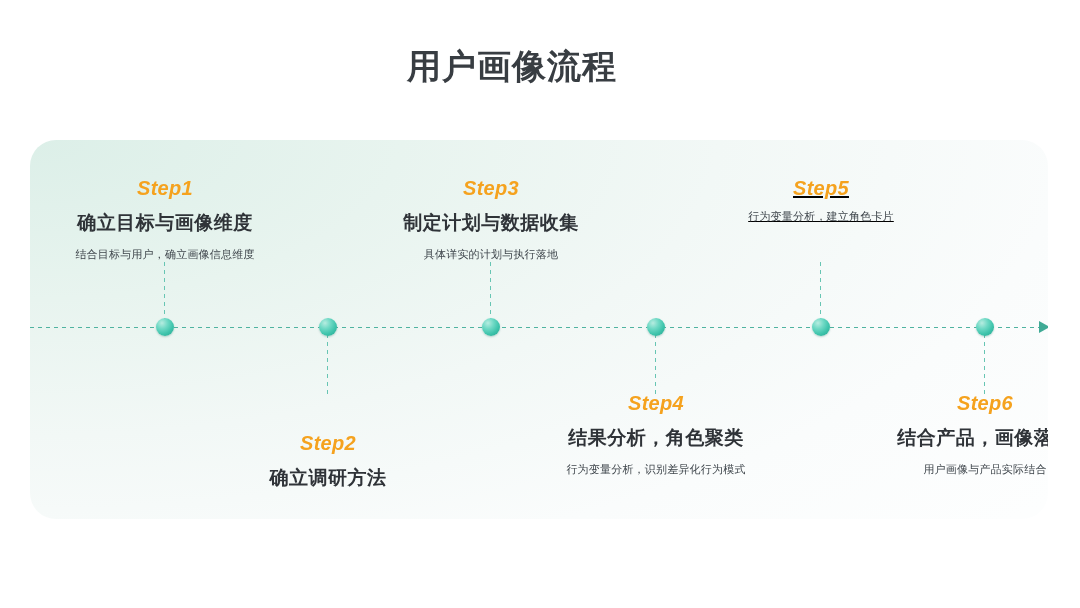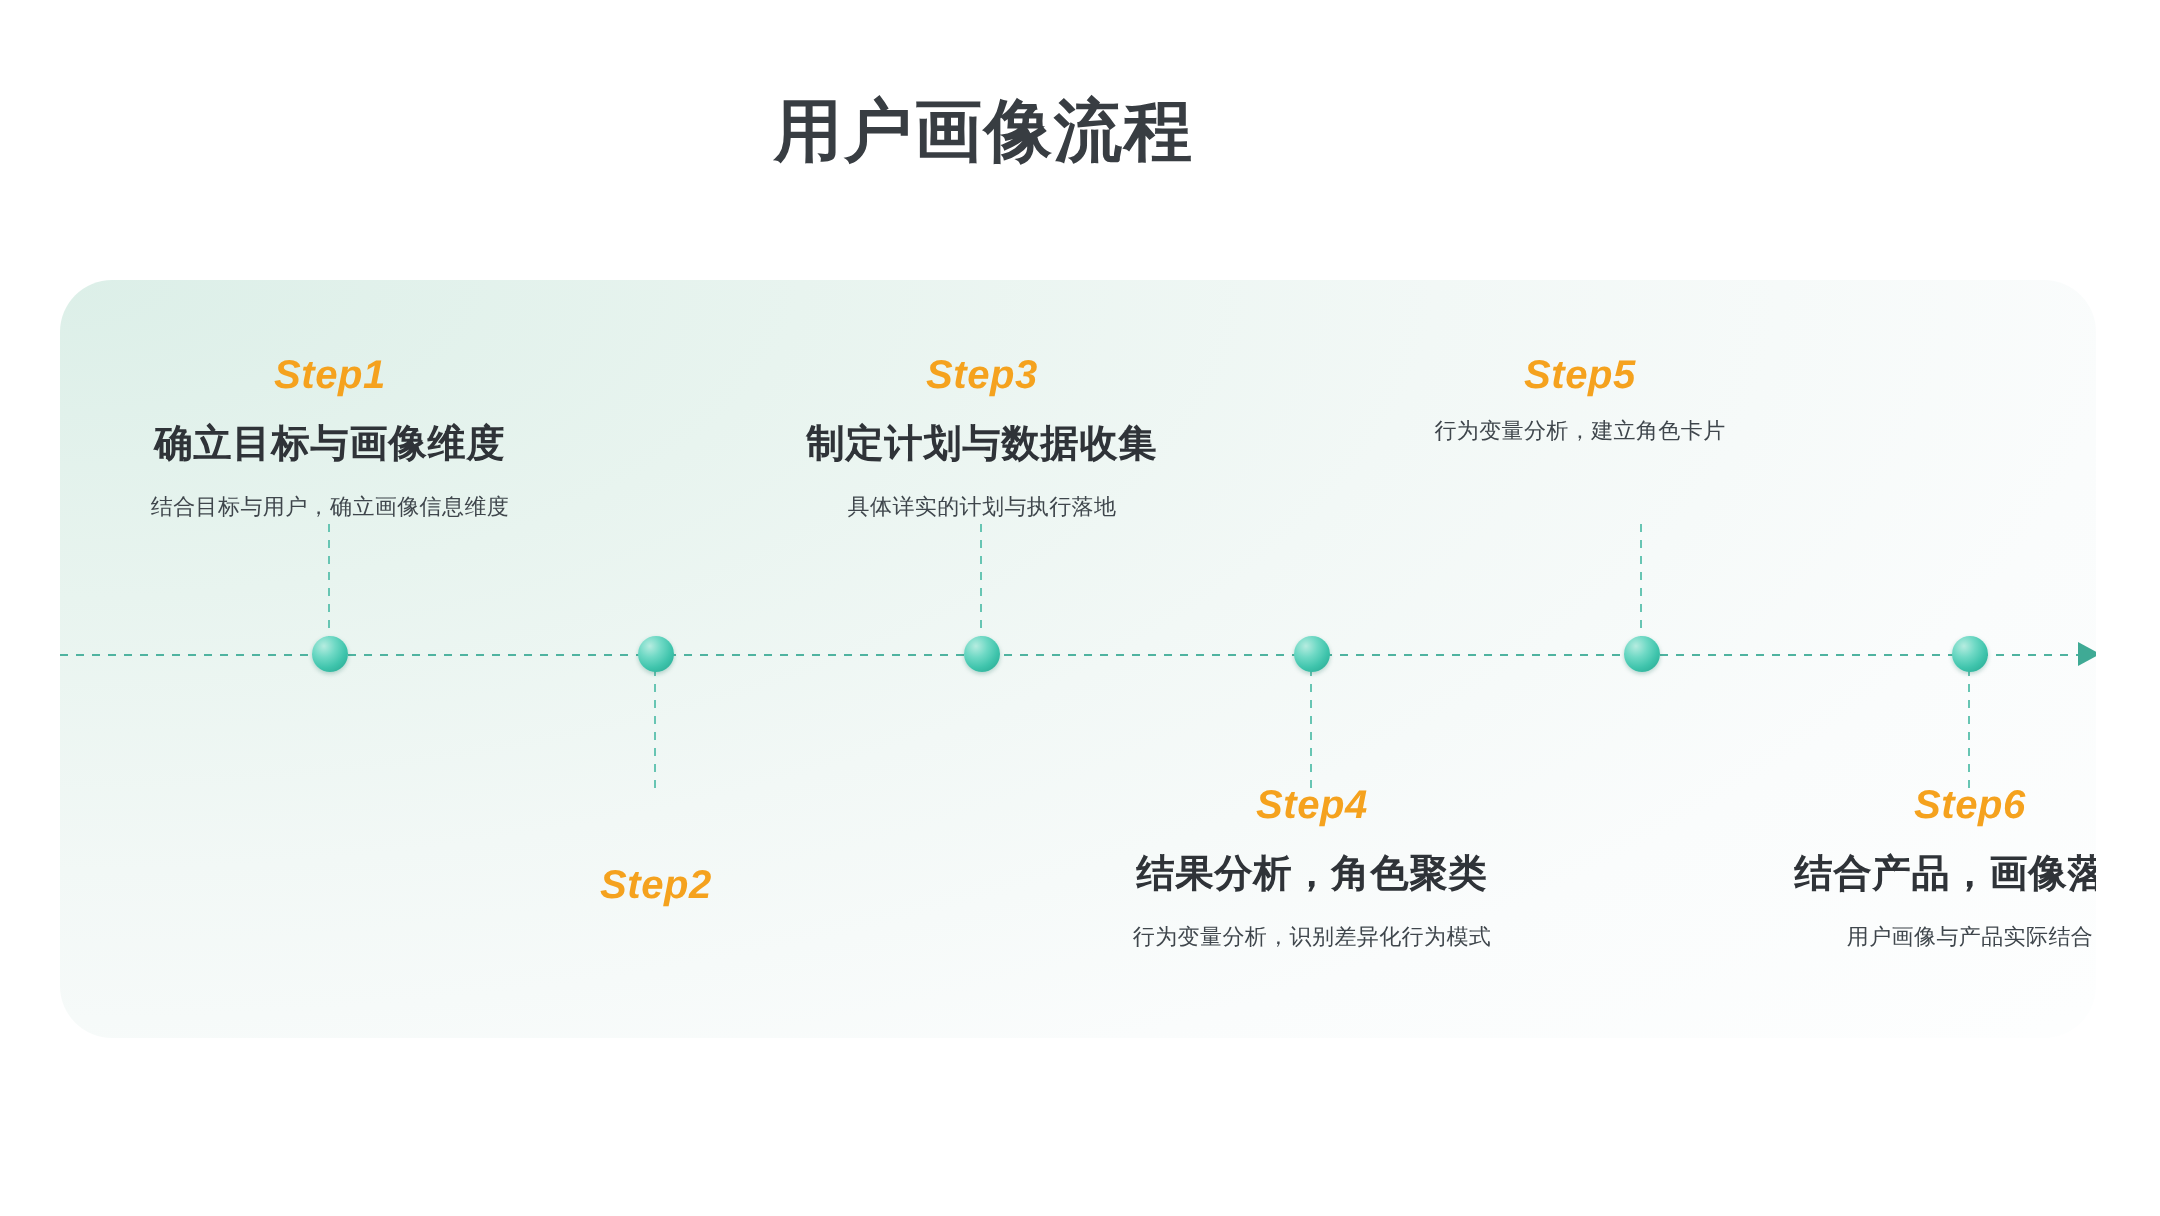--- a/index.html
+++ b/index.html
@@ -20,20 +20,21 @@
     position: absolute;
     left: 0;
     top: 44px;
     width: 984px;
     text-align: center;
     font-size: 34px;
     font-weight: bold;
     color: #383d42;
     letter-spacing: 1px;
     line-height: 44px;
+    padding-left: 20px;
   }
 
   
   #timeline-panel {
     position: absolute;
     left: 30px;
     top: 140px;
     width: 1018px;
     height: 379px;
     border-radius: 26px;
@@ -166,32 +167,33 @@
       </div>
     </div>
   <div id="cards-layer">
       <div class="step-card above" style="left: -30px;">
         <div class="step-label">Step1</div>
         <div class="step-heading">确立目标与画像维度</div>
         <div class="step-desc">结合目标与用户，确立画像信息维度</div>
       </div>
       <div class="step-card below" style="left: 133px; margin-top: 40px;">
         <div class="step-label">Step2</div>
+        <div class="step-heading">确立调研方法</div>
       </div>
       <div class="step-card above" style="left: 296px;">
         <div class="step-label">Step3</div>
         <div class="step-heading">制定计划与数据收集</div>
         <div class="step-desc">具体详实的计划与执行落地</div>
       </div>
       <div class="step-card below" style="left: 461px;">
         <div class="step-label">Step4</div>
         <div class="step-heading">结果分析，角色聚类</div>
         <div class="step-desc">行为变量分析，识别差异化行为模式</div>
       </div>
-      <div class="step-card above" style="left: 595px;">
+      <div class="step-card above" style="left: 626px; text-decoration: underline;">
         <div class="step-label">Step5</div>
         <div class="step-desc">行为变量分析，建立角色卡片</div>
       </div>
       <div class="step-card below" style="left: 790px;">
         <div class="step-label">Step6</div>
         <div class="step-heading">结合产品，画像落地</div>
         <div class="step-desc">用户画像与产品实际结合</div>
       </div>
     </div>
 

